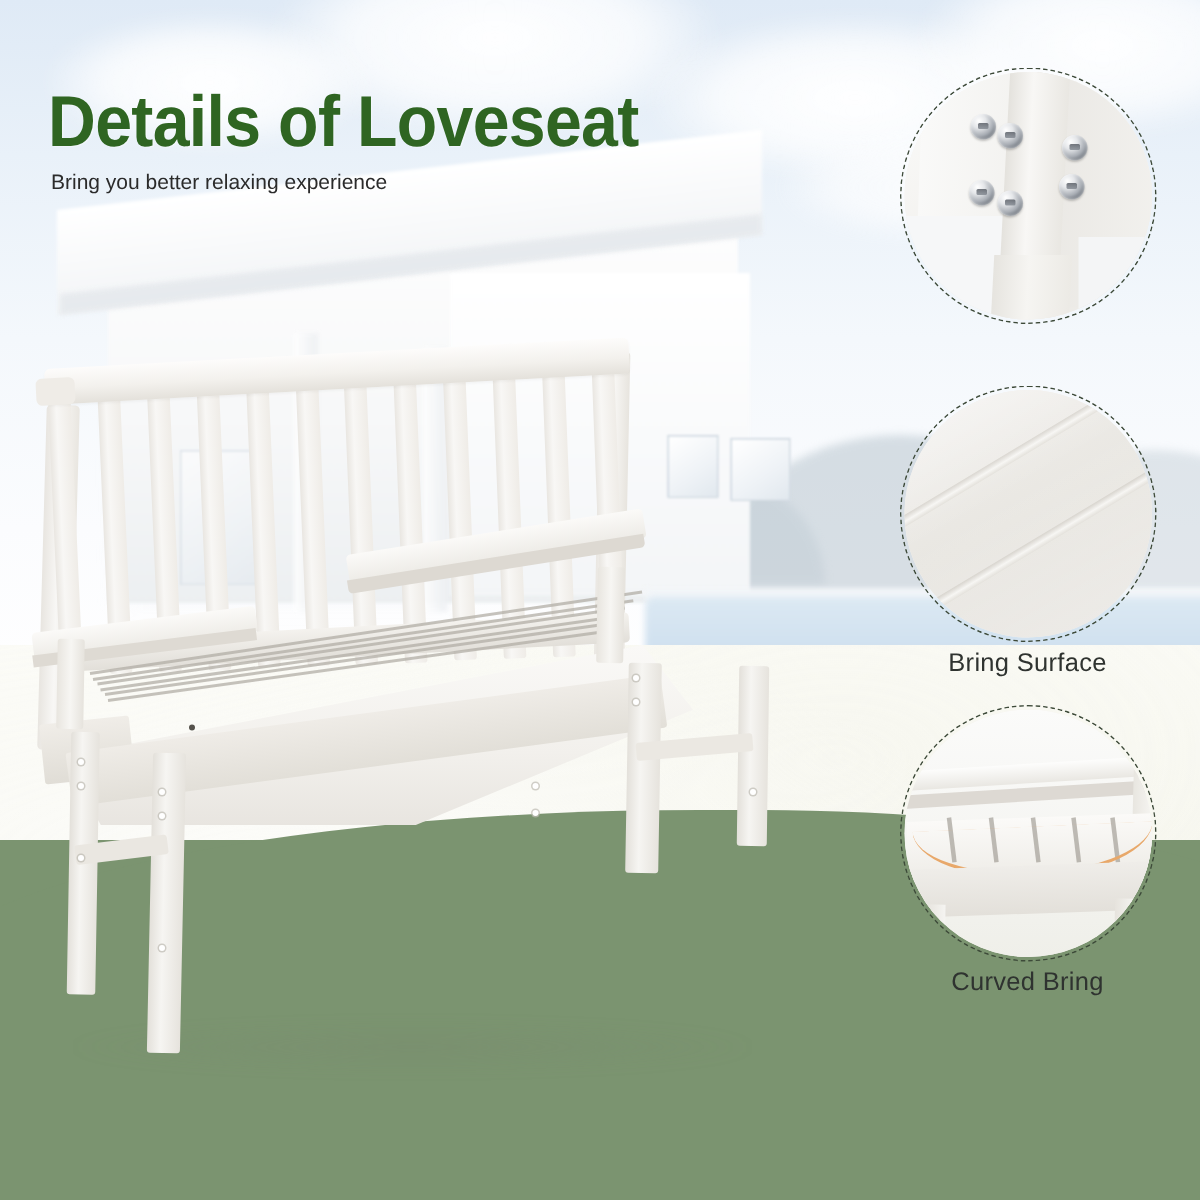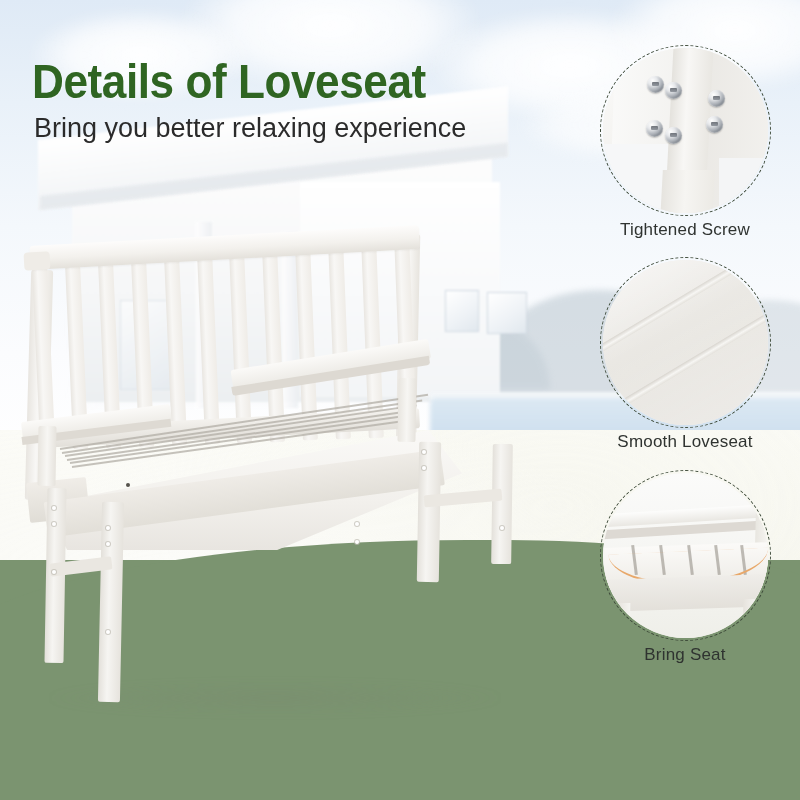--- a/index.html
+++ b/index.html
@@ -288,21 +288,21 @@
     letter-spacing:-0.5px;
     color:#2f6522;
     transform:scaleX(.92);
     transform-origin:left center;
     text-shadow:1px 1px 0 rgba(255,255,255,.35);
     white-space:nowrap;
   }
   #subtitle {
     position:absolute; left:34px; top:113px;
     font-family:"Liberation Sans", sans-serif;
-    font-size:27px;
+    font-size:14px;
     font-weight:400;
     color:#2b2b2b;
     white-space:nowrap;
   }
 
   
   #details { position:absolute; right:0; top:0; width:230px; height:800px; }
   .detail-block { position:absolute; left:0; width:230px; }
   .detail-block.d1 { top:48px; }
   .detail-block.d2 { top:260px; }
@@ -552,37 +552,36 @@
           <div class="screw" style="left:44px;  top:28px;"></div>
           <div class="screw" style="left:62px;  top:34px;"></div>
           <div class="screw" style="left:105px; top:42px;"></div>
           <div class="screw" style="left:103px; top:68px;"></div>
           <div class="screw" style="left:43px;  top:72px;"></div>
           <div class="screw" style="left:62px;  top:79px;"></div>
         </div>
         <div class="circle-dash"></div>
       </div>
       <div class="caption">
-        <div>Tightened Screw</div>
       </div>
     </div>
 
     <div class="detail-block d2">
       <div class="circle-wrap">
         <div class="circle-clip">
           <div class="sm-bg"></div>
           <div class="sm-line" style="top:52px;"></div>
           <div class="sm-line" style="top:120px;"></div>
           <div class="sm-line" style="top:188px;"></div>
           <div class="sm-sheen"></div>
         </div>
         <div class="circle-dash"></div>
       </div>
       <div class="caption">
-        <div>Smooth Loveseat</div>
+        <div>Bring Surface</div>
       </div>
     </div>
 
     <div class="detail-block d3">
       <div class="circle-wrap">
         <div class="circle-clip">
           <div class="cv-bg"></div>
           <div class="cv-rail"></div>
           <div class="cv-rail2"></div>
           <div class="cv-postR"></div>
@@ -593,18 +592,18 @@
           <div class="cv-slat" style="left:113px;"></div>
           <div class="cv-slat" style="left:139px;"></div>
           <div class="cv-curve"></div>
           <div class="cv-apron"></div>
           <div class="cv-legL"></div>
           <div class="cv-legR"></div>
         </div>
         <div class="circle-dash"></div>
       </div>
       <div class="caption">
-        <div>Bring Seat</div>
+        <div>Curved Bring</div>
       </div>
     </div>
 
   </div>
 </div>
 
 </body></html>

